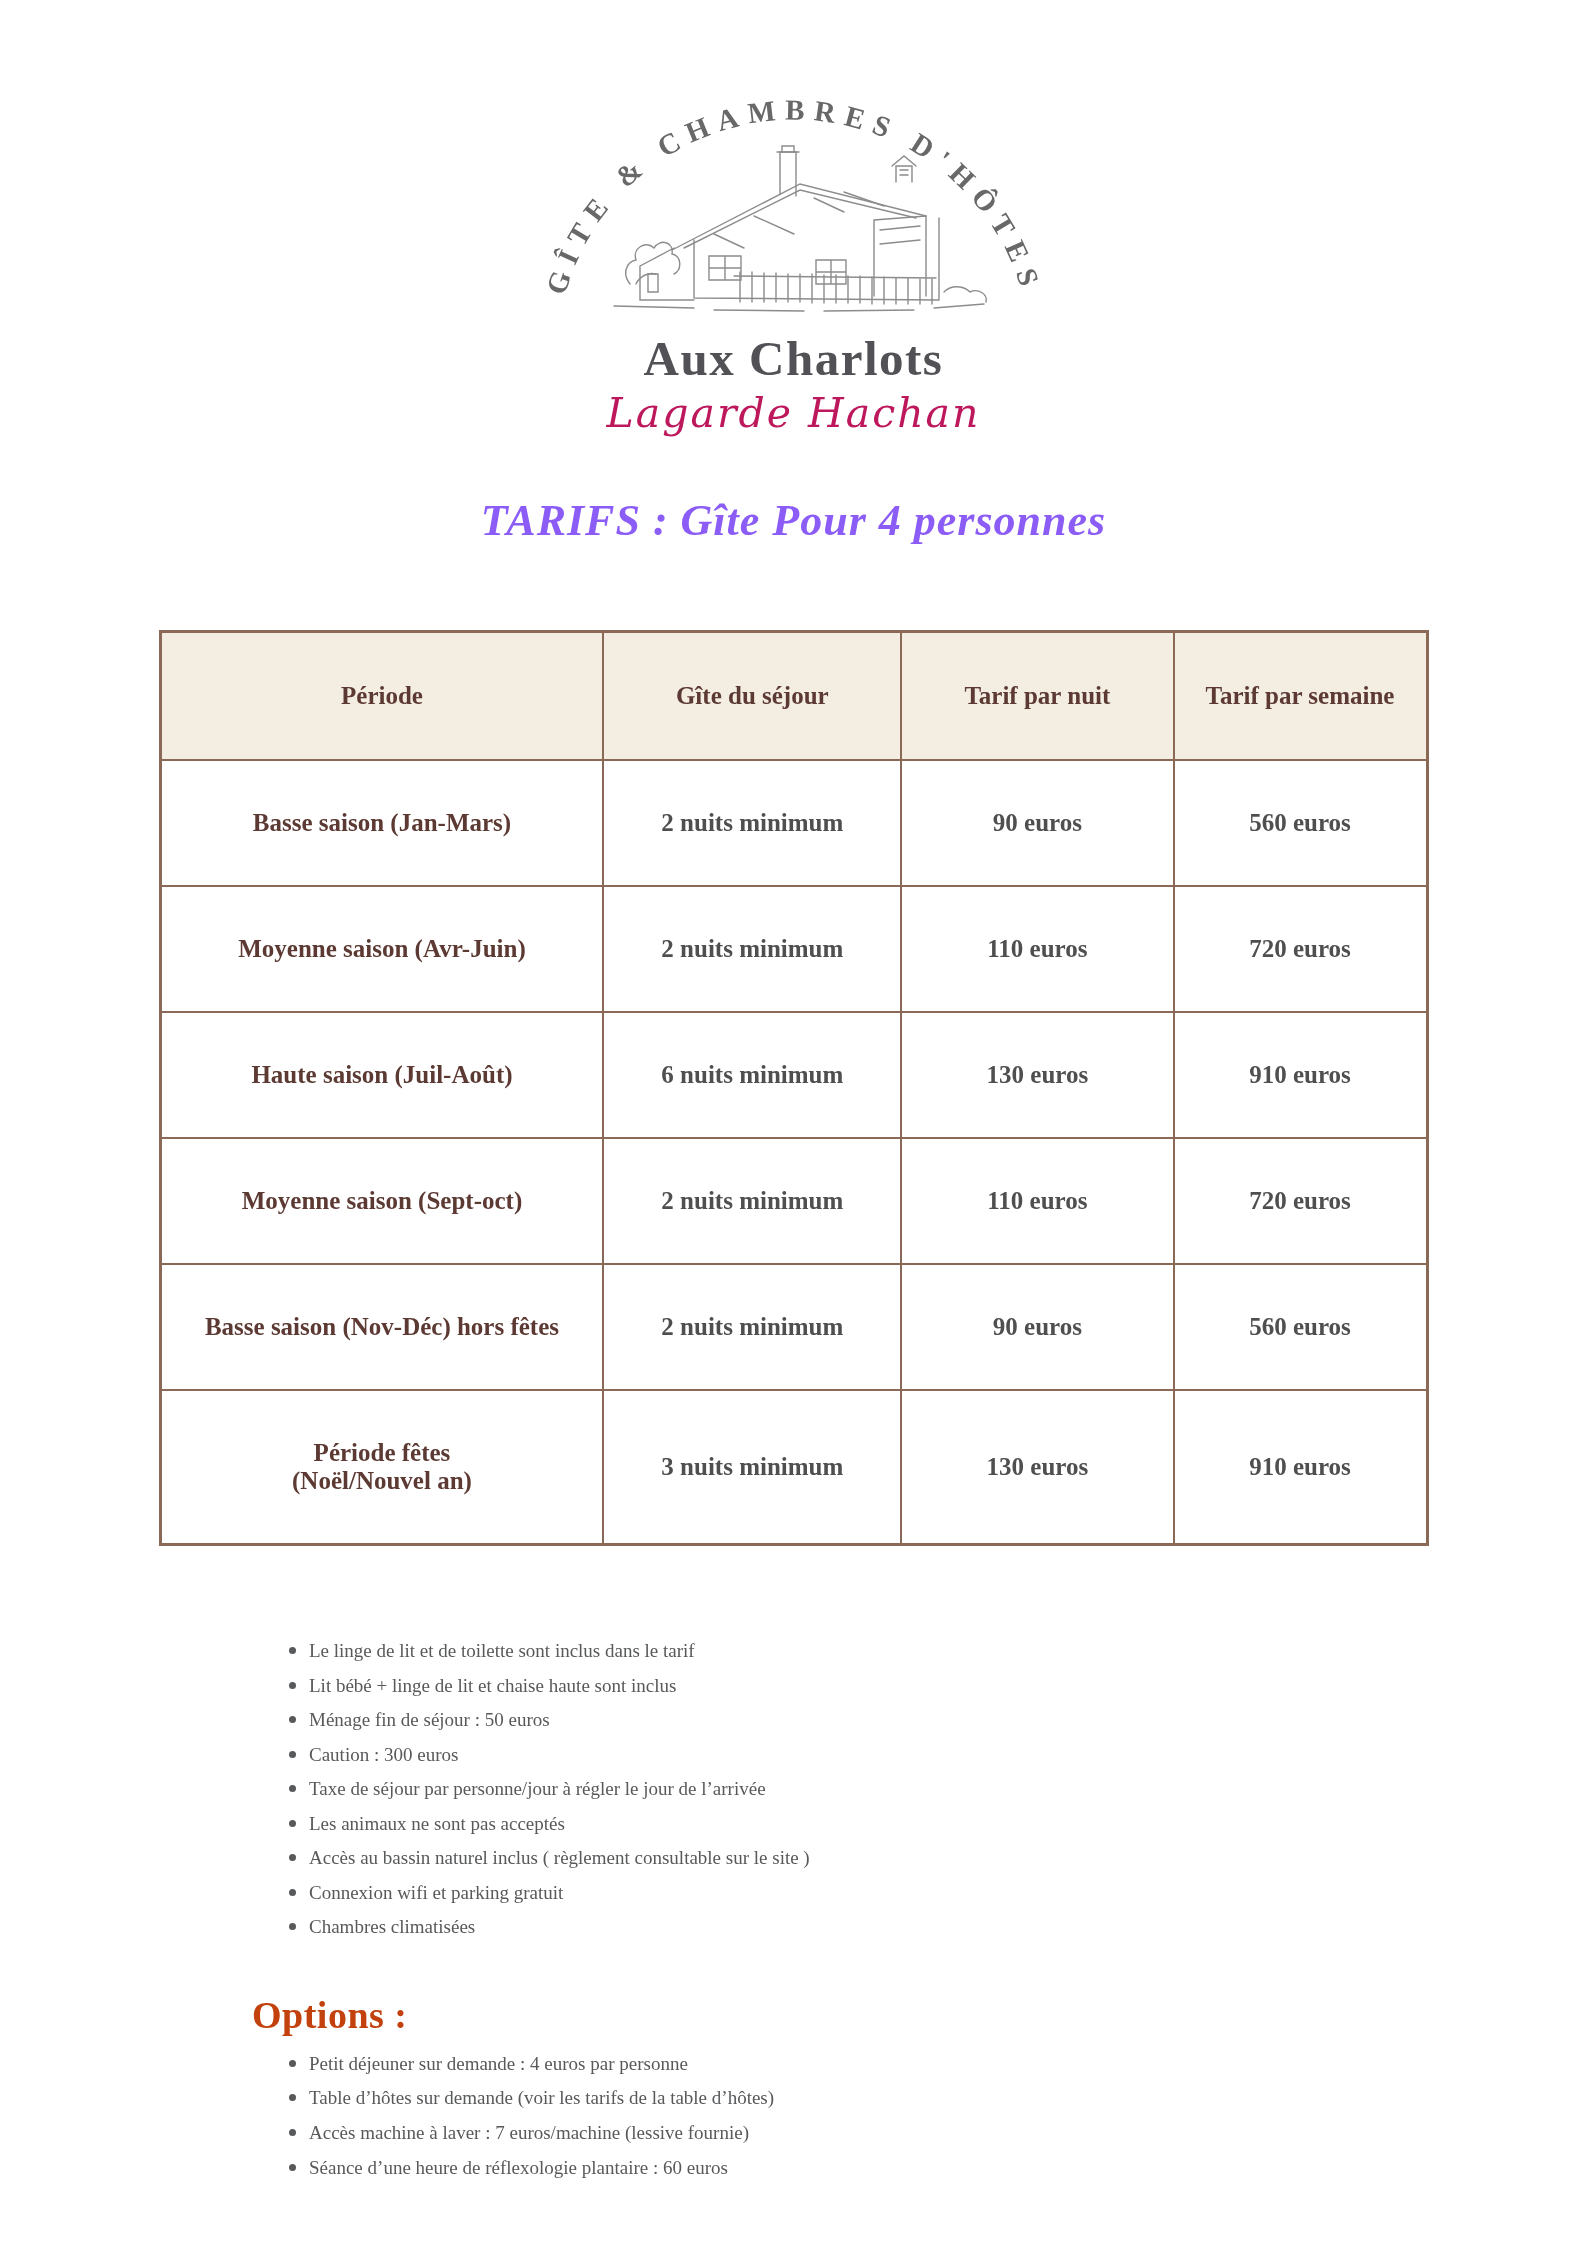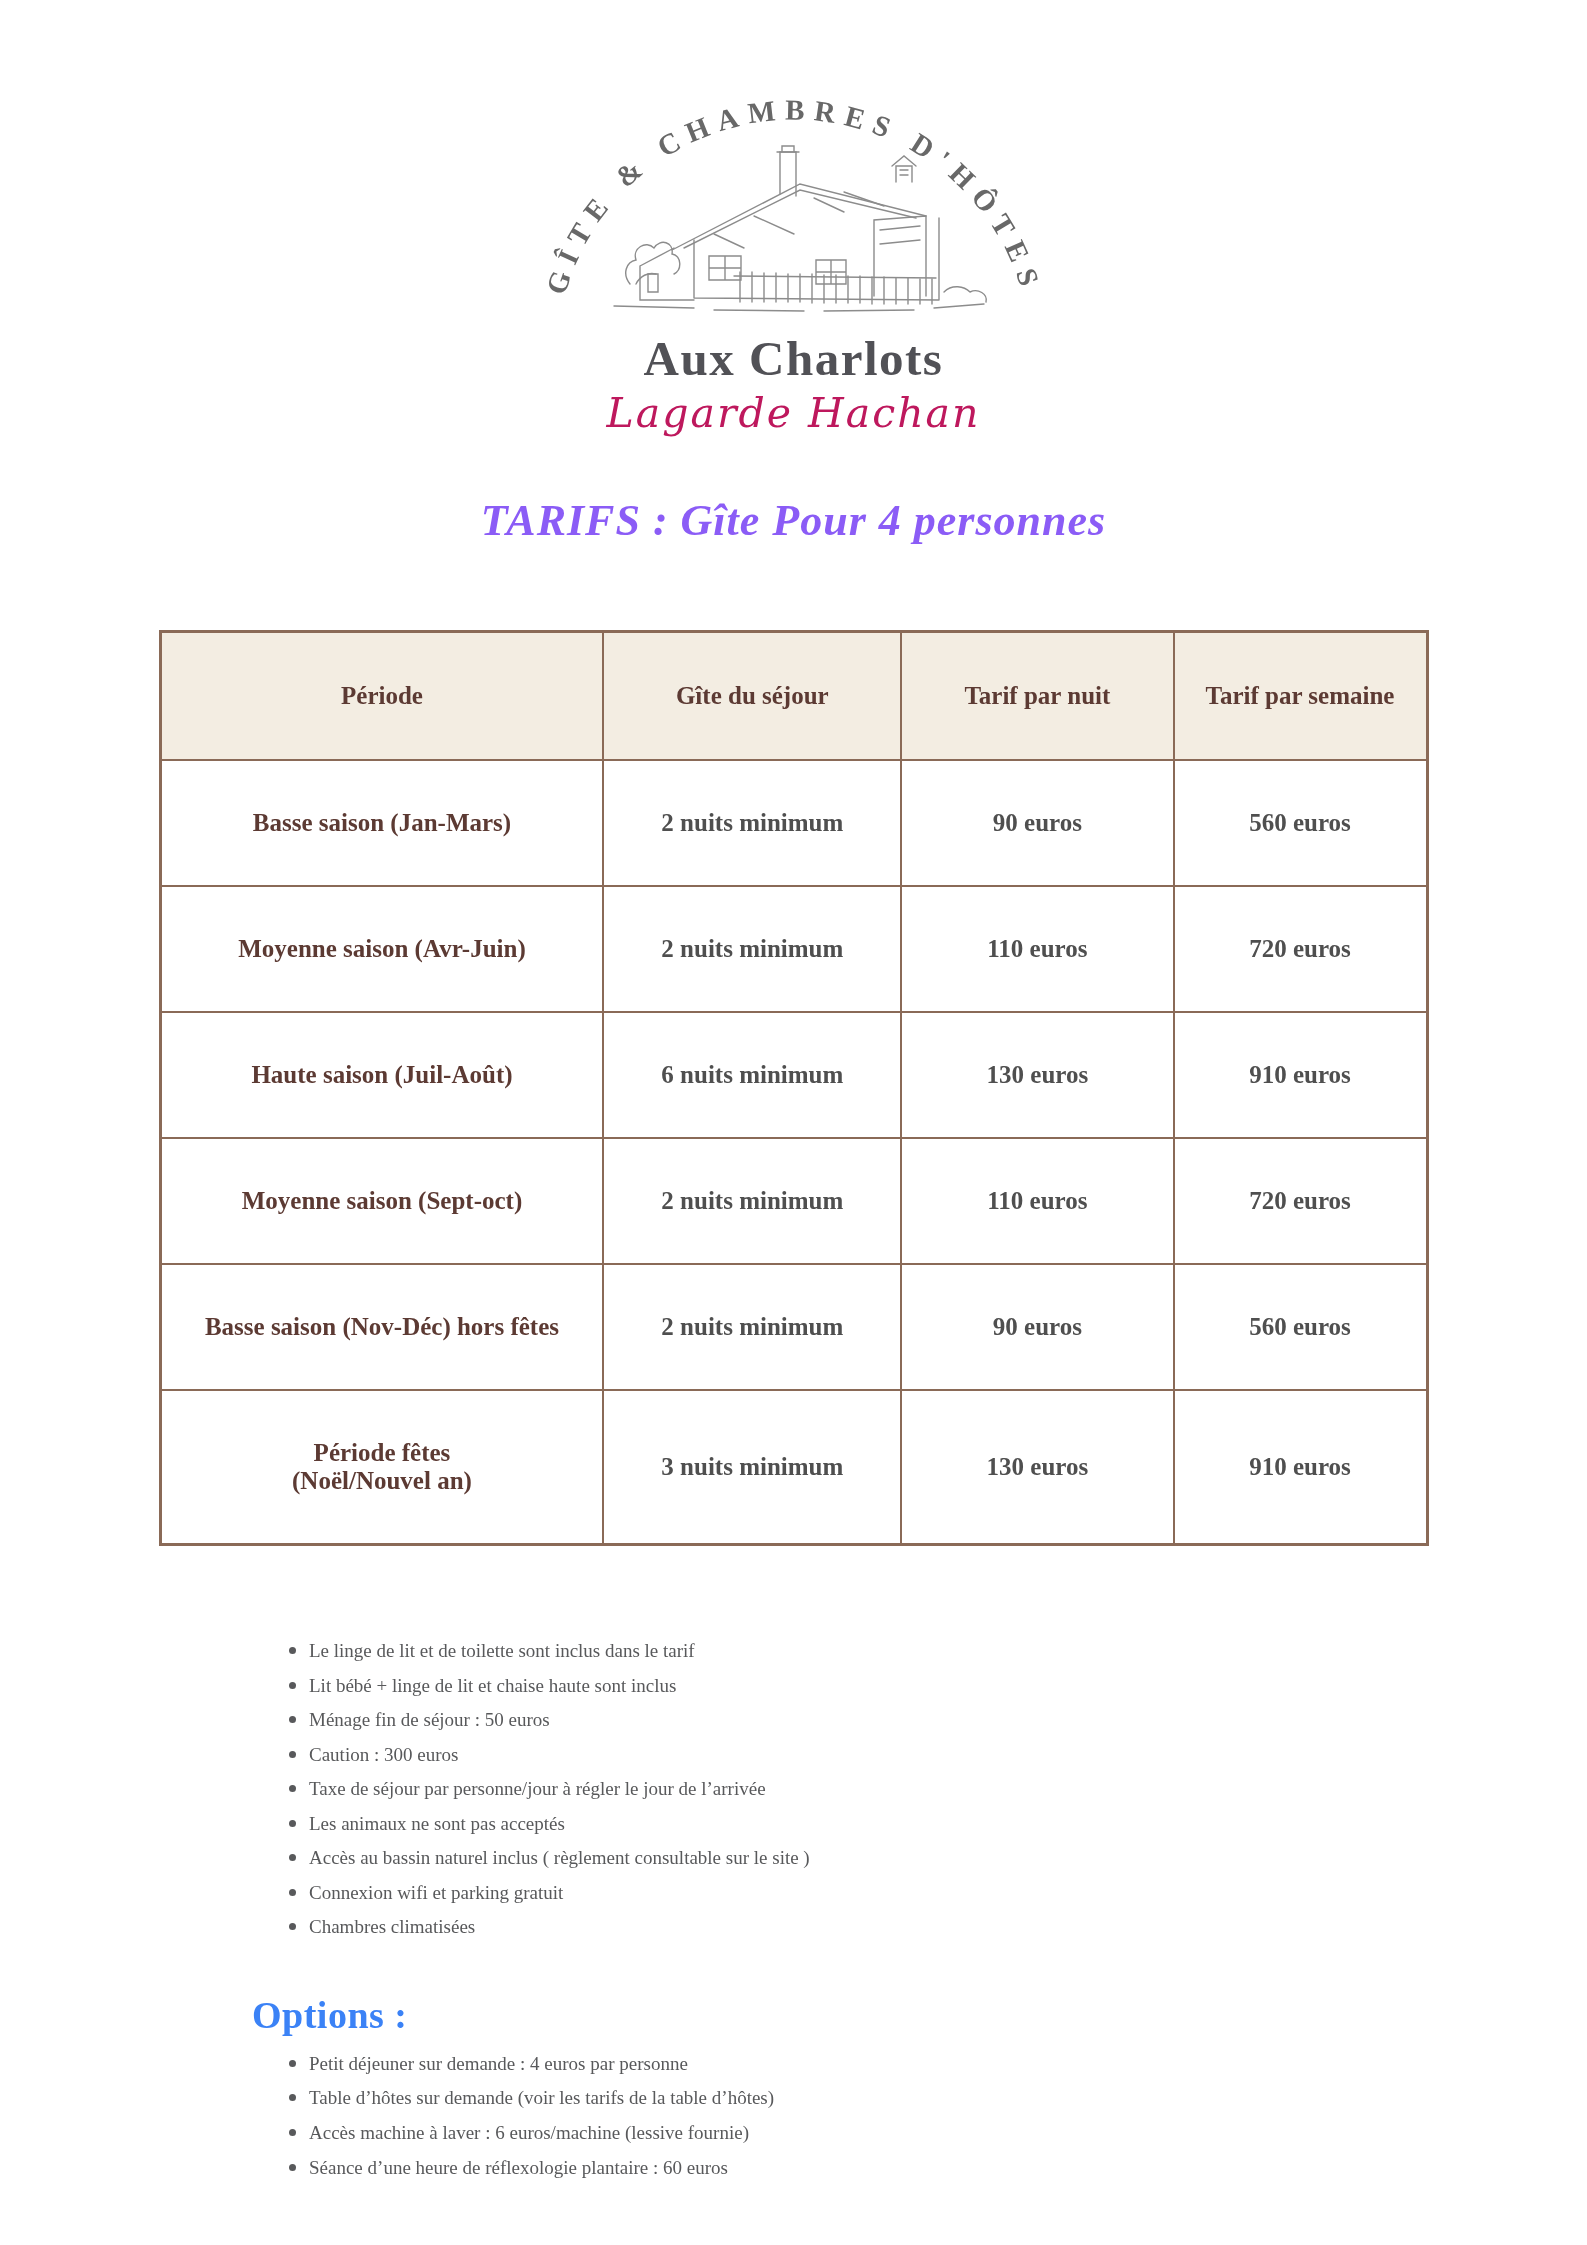--- a/index.html
+++ b/index.html
@@ -51,21 +51,21 @@
   .notes{margin:88px 0 0 283px;}
   ul.bullets{
     list-style:disc;margin:0;padding:0 0 0 26px;
     color:#58595b;font-size:19px;line-height:1.45;
   }
   ul.bullets li{margin:0 0 4px 0;}
   ul.bullets li::marker{color:#58595b;font-size:22px;}
 
   .options-heading{
     margin:52px 4px 10px 252px;
-    font-size:38px;font-weight:bold;color:#3b82f6;letter-spacing:0.5px;
+    font-size:38px;font-weight:bold;color:#c2410c;letter-spacing:0.5px;
   }
   .options{margin:0 0 0 283px;}
 </style>
 </head>
 <body>
 
 <div class="page">
 
   <div class="logo-block">
     <svg class="logo-svg" viewBox="0 0 500 300">
@@ -186,18 +186,18 @@
       <li>Connexion wifi et parking gratuit</li>
       <li>Chambres climatisées</li>
     </ul>
   </div>
 
   <div class="options-heading">Options :</div>
   <div class="options">
     <ul class="bullets">
       <li>Petit déjeuner sur demande : 4 euros par personne</li>
       <li>Table d’hôtes sur demande (voir les tarifs de la table d’hôtes)</li>
-      <li>Accès machine à laver : 6 euros/machine (lessive fournie)</li>
+      <li>Accès machine à laver : 7 euros/machine (lessive fournie)</li>
       <li>Séance d’une heure de réflexologie plantaire : 60 euros</li>
     </ul>
   </div>
 
 </div>
 
 </body></html>

